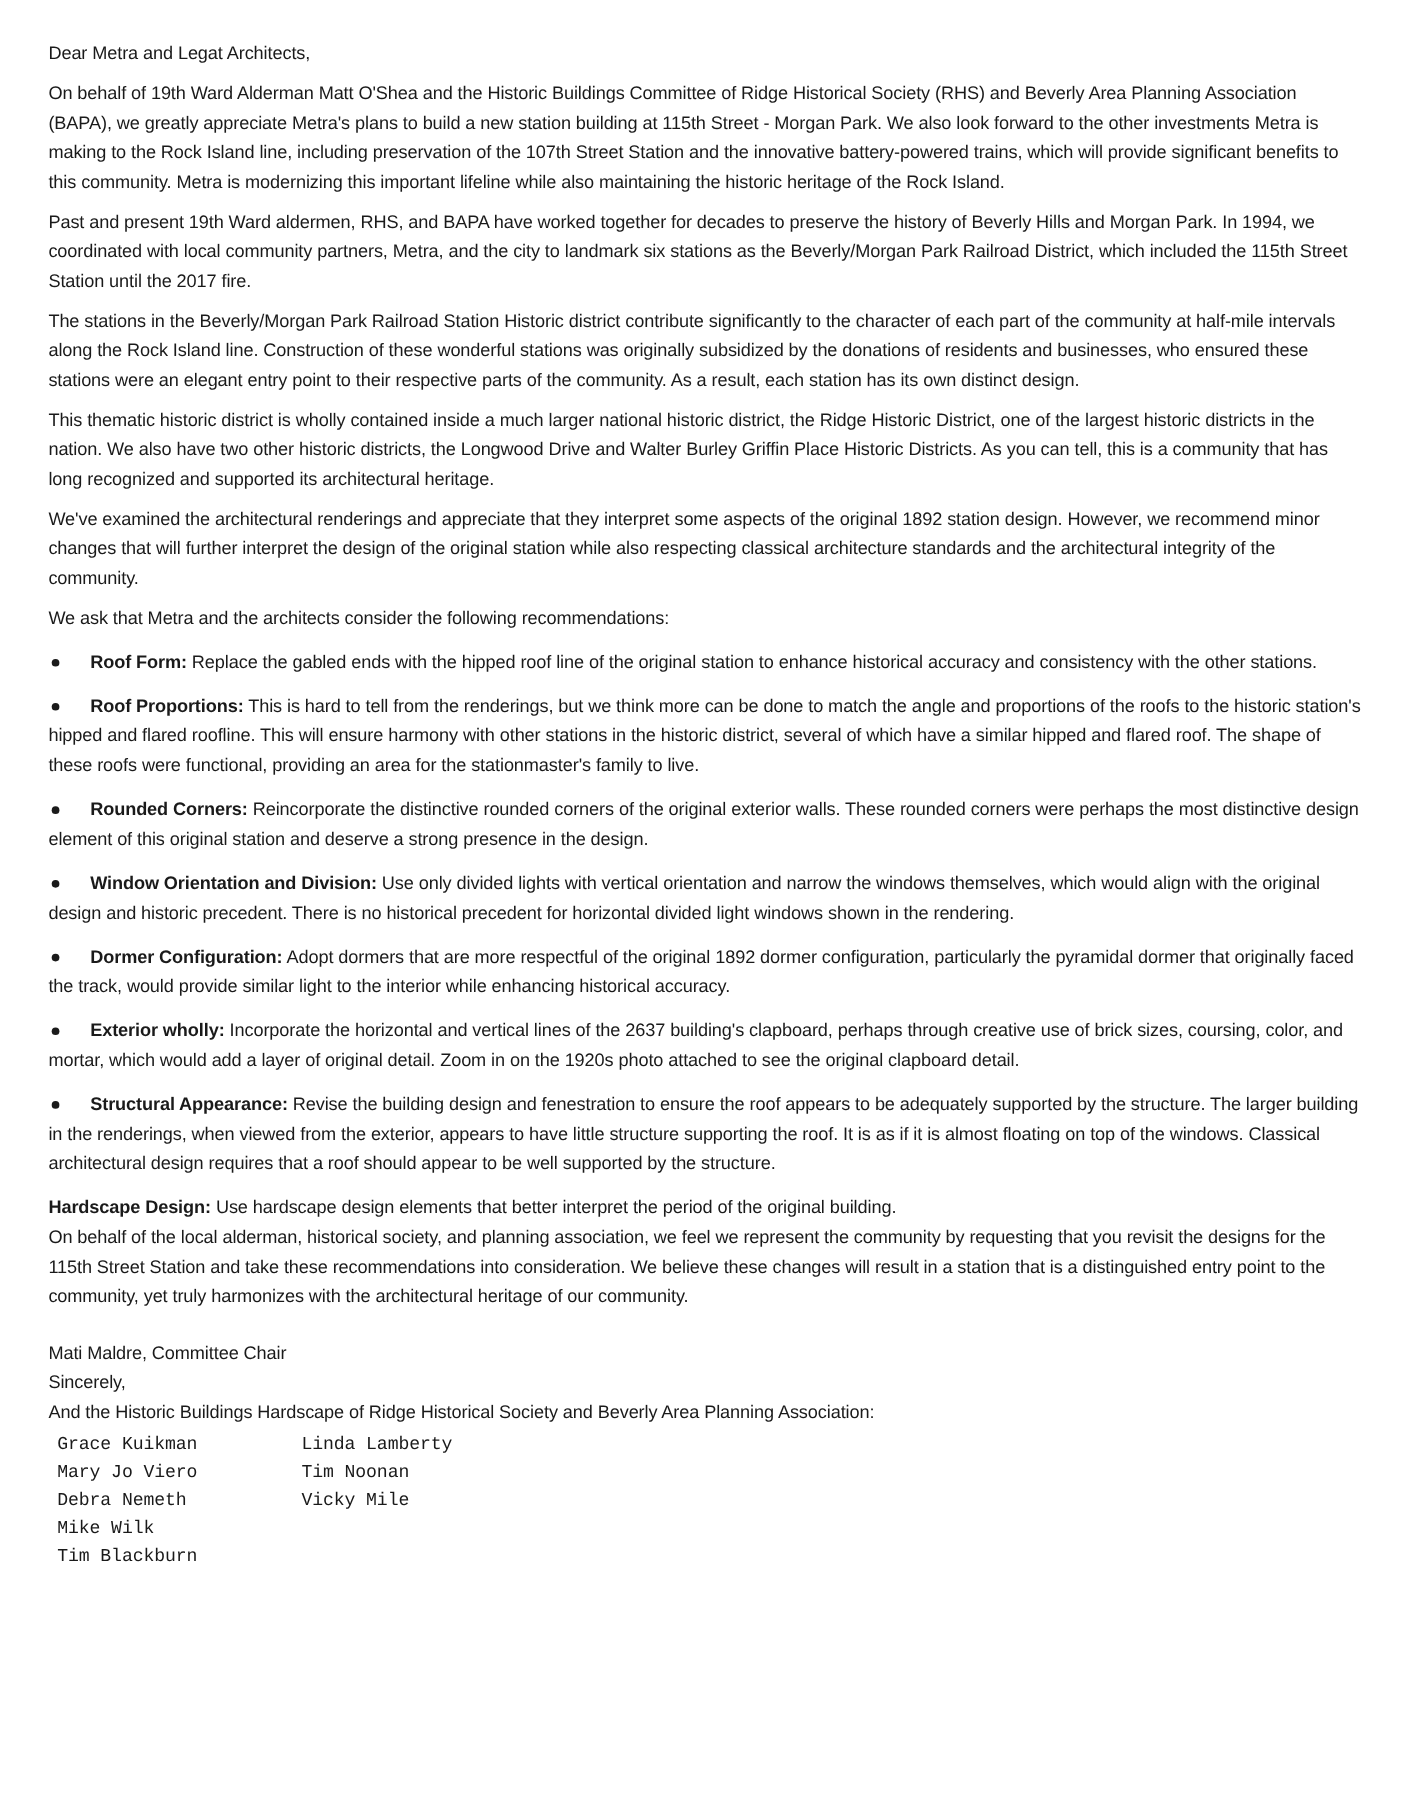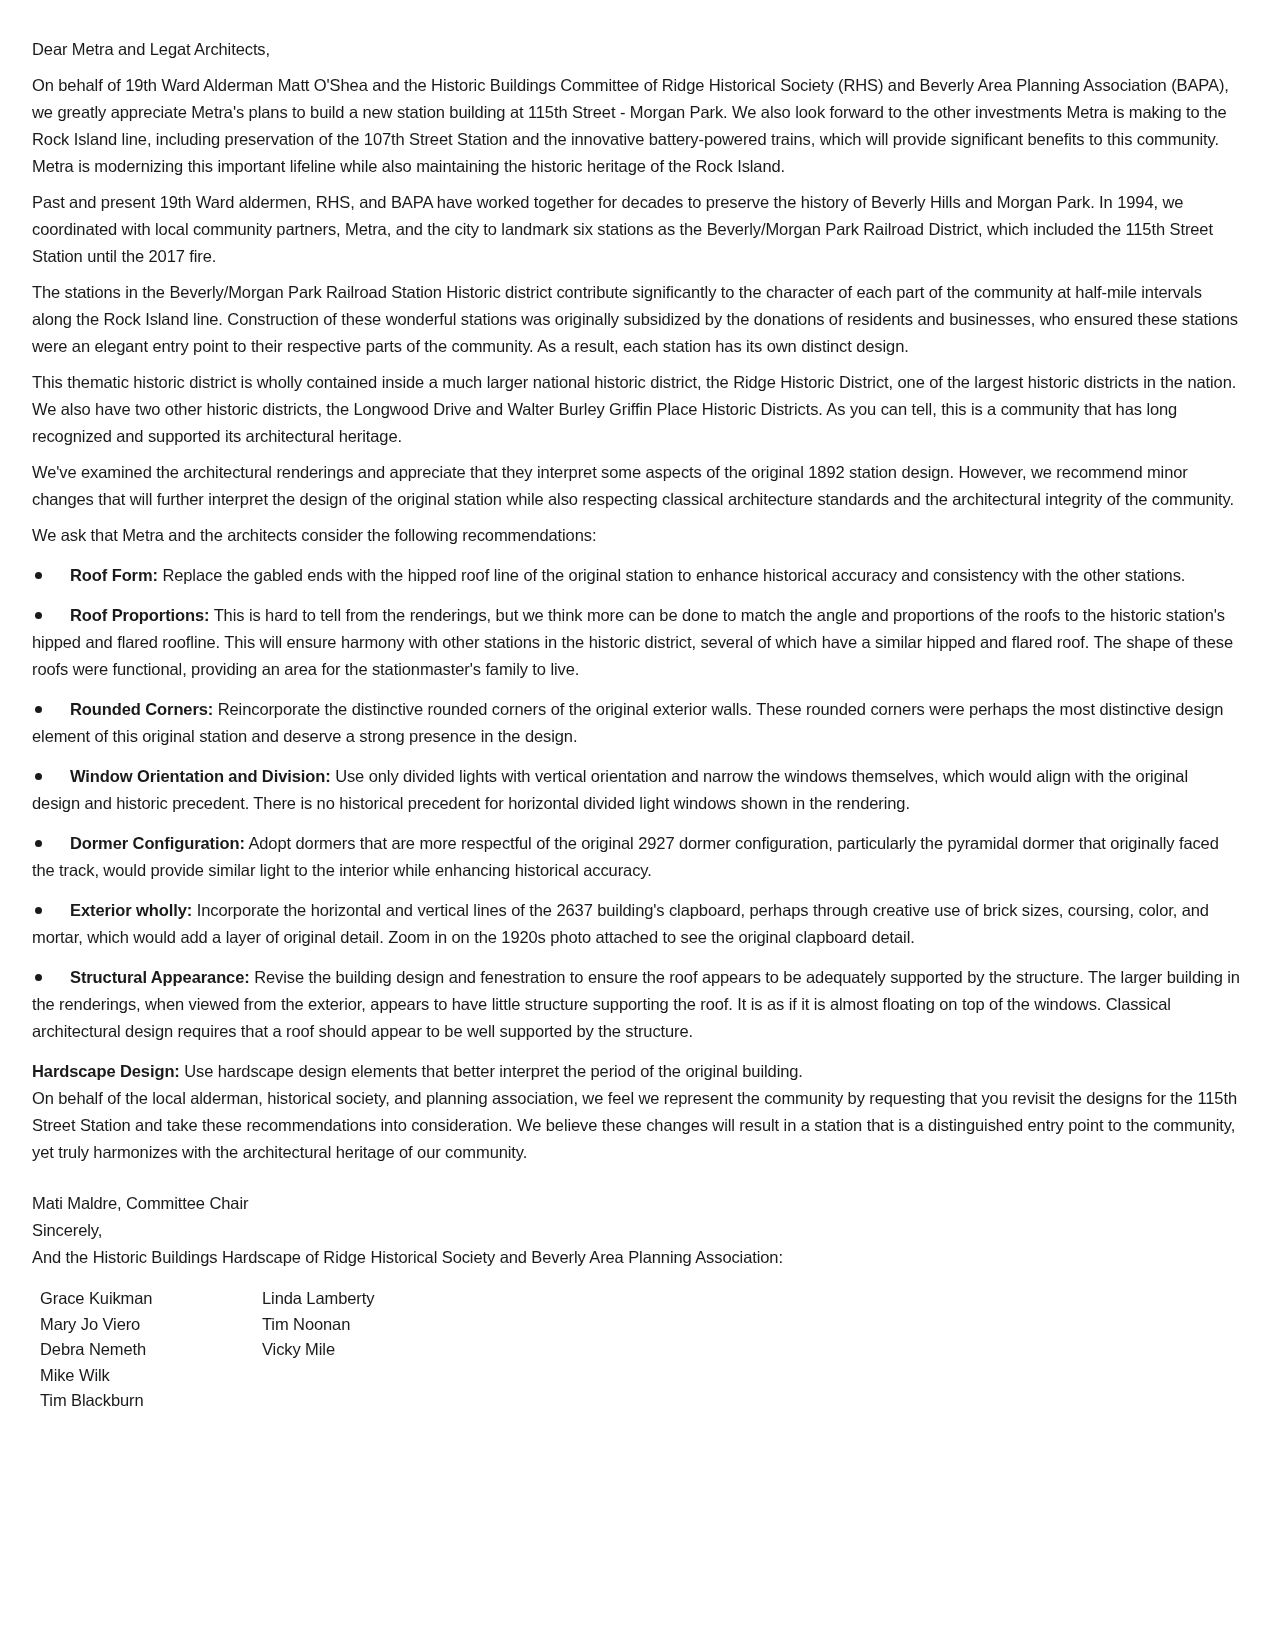--- a/index.html
+++ b/index.html
@@ -7,21 +7,21 @@
   body {
     width: 1275px;
     height: 1650px;
     font-family: "Liberation Sans", sans-serif;
     color: #1a1a1a;
     overflow: hidden;
   }
   .page {
     width: 1275px;
     height: 1650px;
-    padding: 36px 35px 20px 32px;
+    padding: 36px 35px 20px 44px;
   }
   p, .sig-line {
     font-size: 16.5px;
     line-height: 27px;
     margin-bottom: 9px;
     letter-spacing: -0.1px;
   }
   .bullet {
     position: relative;
     text-indent: 38px;
@@ -37,21 +37,22 @@
     border-radius: 50%;
     background: #1a1a1a;
     display: block;
   }
   strong { font-weight: bold; }
   .signature { margin-top: 24px; }
   .sig-line { margin-bottom: 0; }
   .names {
     display: grid;
     grid-template-columns: 222px auto;
-    margin: 15px 0 0 8px;
+    margin: 2px 0 0 8px;
+    font-family: Liberation Mono, monospace;
   }
   .name {
     font-size: 16.5px;
     line-height: 25.5px;
     letter-spacing: -0.1px;
   }
 </style>
 </head>
 <body>
 
@@ -68,21 +69,21 @@
   <p>We ask that Metra and the architects consider the following recommendations:</p>
 
   <p class="bullet"><span class="dot"></span><strong>Roof Form:</strong> <span>Replace the gabled ends with the hipped roof line of the original station to enhance historical accuracy and consistency with the other stations.</span></p>
 
   <p class="bullet"><span class="dot"></span><strong>Roof Proportions:</strong> <span>This is hard to tell from the renderings, but we think more can be done to match the angle and proportions of the roofs to the historic station's hipped and flared roofline.  This will ensure harmony with other stations in the historic district, several of which have a similar hipped and flared roof.  The shape of these roofs were functional, providing an area for the stationmaster's family to live.</span></p>
 
   <p class="bullet"><span class="dot"></span><strong>Rounded Corners:</strong> <span>Reincorporate the distinctive rounded corners of the original exterior walls. These rounded corners were perhaps the most distinctive design element of this original station and deserve a strong presence in the design.</span></p>
 
   <p class="bullet"><span class="dot"></span><strong>Window Orientation and Division:</strong> <span>Use only divided lights with vertical orientation and narrow the windows themselves, which would align with the original design and historic precedent. There is no historical precedent for horizontal divided light windows shown in the rendering.</span></p>
 
-  <p class="bullet"><span class="dot"></span><strong>Dormer Configuration:</strong> <span>Adopt dormers that are more respectful of the original 2927 dormer configuration, particularly the pyramidal dormer that originally faced the track, would provide similar light to the interior while enhancing historical accuracy.</span></p>
+  <p class="bullet"><span class="dot"></span><strong>Dormer Configuration:</strong> <span>Adopt dormers that are more respectful of the original 1892 dormer configuration, particularly the pyramidal dormer that originally faced the track, would provide similar light to the interior while enhancing historical accuracy.</span></p>
 
   <p class="bullet"><span class="dot"></span><strong>Exterior wholly:</strong> <span>Incorporate the horizontal and vertical lines of the 2637 building's clapboard, perhaps through creative use of brick sizes, coursing, color, and mortar, which would add a layer of original detail.  Zoom in on the 1920s photo attached to see the original clapboard detail.</span></p>
 
   <p class="bullet"><span class="dot"></span><strong>Structural Appearance:</strong> <span>Revise the building design and fenestration to ensure the roof appears to be adequately supported by the structure.  The larger building in the renderings, when viewed from the exterior, appears to have little structure supporting the roof.  It is as if it is almost floating on top of the windows.  Classical architectural design requires that a roof should appear to be well supported by the structure.</span></p>
 
   <p><strong>Hardscape Design:</strong> <span>Use hardscape design elements that better interpret the period of the original building.</span><br><span>On behalf of the local alderman, historical society, and planning association, we feel we represent the community by requesting that you revisit the designs for the 115th Street Station and take these recommendations into consideration. We believe these changes will result in a station that is a distinguished entry point to the community, yet truly harmonizes with the architectural heritage of our community.</span></p>
 
 
   <div class="signature">
     <div class="sig-line">Mati Maldre, Committee Chair</div>

